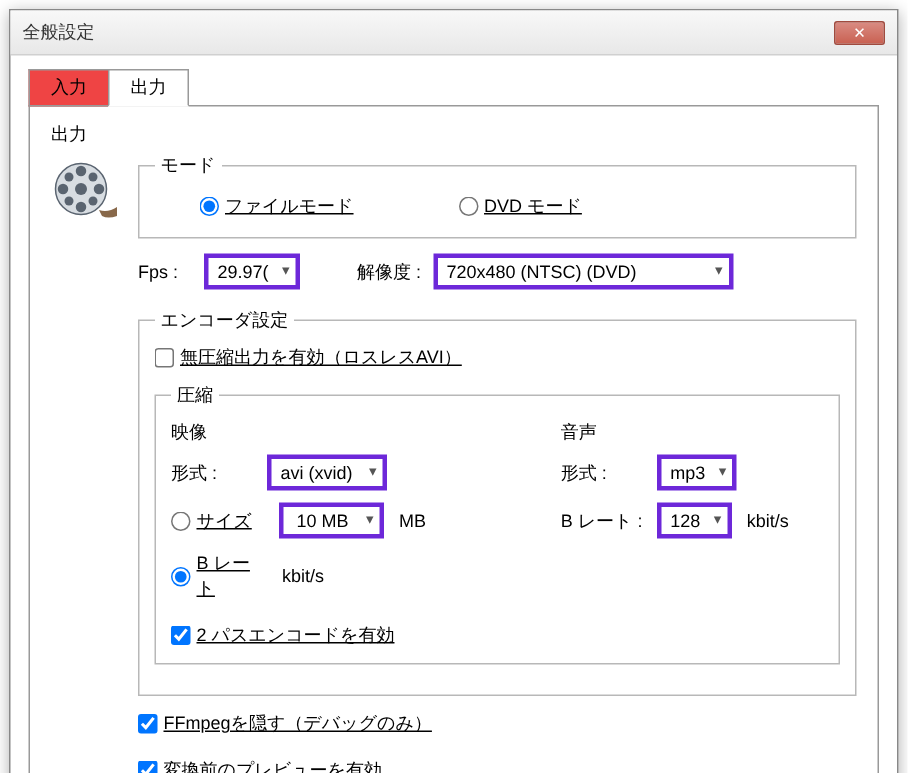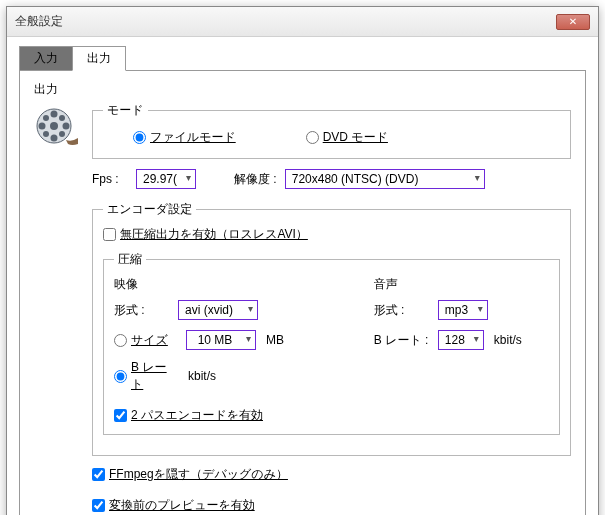--- a/index.html
+++ b/index.html
@@ -3,35 +3,35 @@
 <meta charset="utf-8">
 <style>
 * { box-sizing: border-box; font-family: "Meiryo", "MS Gothic", sans-serif; font-size: 12px; }
 body { margin: 0; padding: 6px; background: #fff; }
 .window { width: 593px; border: 1px solid #888; background: #fff; box-shadow: 0 2px 10px rgba(0,0,0,0.3); }
 .titlebar { background: linear-gradient(to bottom, #f8f8f8, #e8e8e8); border-bottom: 1px solid #d0d0d0; padding: 6px 8px; display: flex; justify-content: space-between; align-items: center; }
 .titlebar-text { color: #333; }
 .close-btn { width: 34px; height: 16px; background: linear-gradient(to bottom, #d98b82, #c96152); border: 1px solid #a04a3e; border-radius: 2px; display: flex; align-items: center; justify-content: center; color: #fff; font-size: 10px; cursor: default; }
 .content { padding: 8px 12px 12px 12px; }
 .tabs { display: flex; position: relative; top: 1px; }
-.tab { padding: 3px 14px; border: 1px solid #999; background: #737373; cursor: default; }
+.tab { padding: 3px 14px; border: 1px solid #999; background: #ef4444; cursor: default; }
 .tab.active { background: #fff; border-bottom: 1px solid #fff; }
 .tab:not(.active) { border-right: none; }
 .tab-panel { border: 1px solid #999; padding: 10px 14px 14px 14px; }
 .section-label { margin-bottom: 4px; }
 .row-top { display: flex; align-items: flex-start; gap: 10px; }
 .film-icon { width: 48px; height: 48px; flex-shrink: 0; }
 .right-side { flex: 1; }
 fieldset { border: 1px solid #b8b8b8; padding: 8px 10px 10px 10px; margin: 0 0 10px 0; }
 legend { padding: 0 4px; }
 .mode-row { display: flex; gap: 70px; padding: 2px 0 2px 30px; }
 .radio-item, .check-item { display: flex; align-items: center; gap: 4px; text-decoration: underline; }
 .fps-row { display: flex; align-items: center; gap: 8px; margin: 10px 0 12px 0; }
 .fps-label { width: 36px; }
-.combo { border: 1px solid #6d28d9; background: #fff; padding: 2px 18px 2px 6px; position: relative; display: inline-block; min-width: 60px; }
+.combo { border: 3px solid #6d28d9; background: #fff; padding: 2px 18px 2px 6px; position: relative; display: inline-block; min-width: 60px; }
 .combo::after { content: "▾"; position: absolute; right: 4px; top: 2px; font-size: 10px; color: #555; }
 .combo.small { min-width: 50px; }
 .combo.wide { min-width: 200px; }
 .text-input { border: 1px solid #828790; background: #fff; padding: 2px 6px; text-align: right; width: 70px; display: inline-block; }
 .enc-top { margin-bottom: 8px; display: flex; align-items: center; gap: 4px; }
 .compress-cols { display: flex; gap: 32px; }
 .col-left { flex: 1.3; }
 .col-right { flex: 1; }
 .col-head { margin-bottom: 6px; }
 .form-row { display: flex; align-items: center; gap: 8px; margin-bottom: 8px; min-height: 22px; }

